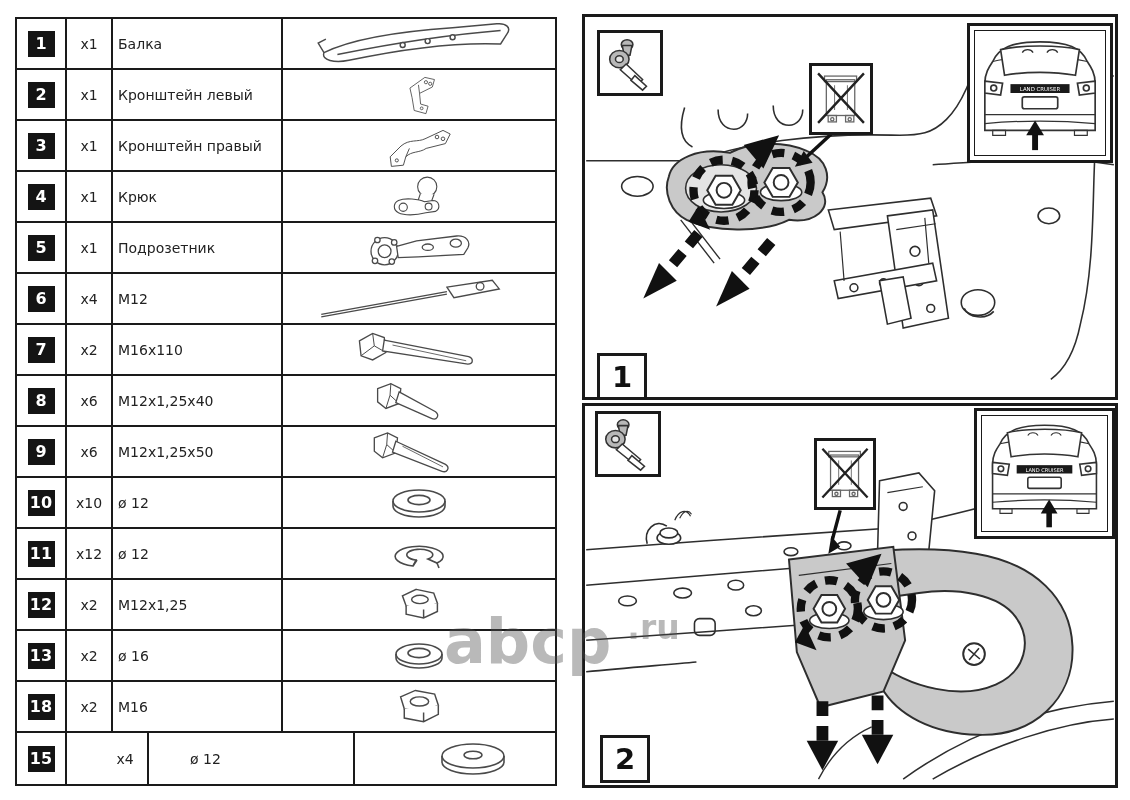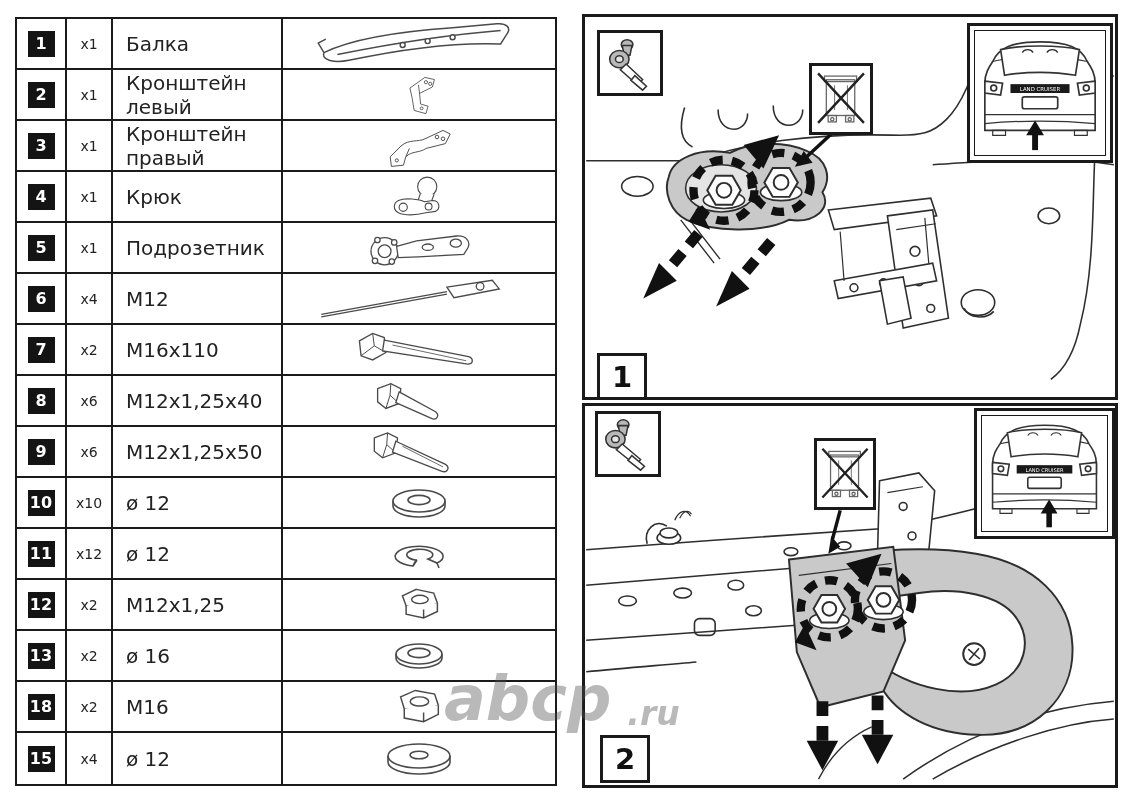--- a/index.html
+++ b/index.html
@@ -10,52 +10,52 @@
   .sheet{position:absolute;inset:0;}
   
   .parts-table{
     position:absolute;left:15px;top:17px;width:542px;
     border:2px solid #1a1a1a;background:#fff;box-sizing:border-box;
   }
   .prow{
     display:grid;grid-template-columns:50px 46px 170px 1fr;
     height:51px;border-bottom:2px solid #1a1a1a;box-sizing:border-box;
   }
-  .prow:last-child{border-bottom:none;}
+  .prow:last-child{border-bottom:none;gap:36px;}
   .cell{border-right:2px solid #1a1a1a;display:flex;align-items:center;min-width:0;}
   .cell:last-child{border-right:none;}
   .cell.num{justify-content:center;}
   .badge{
     width:27px;height:26px;background:#141414;color:#fff;font-weight:bold;
     font-size:16px;display:flex;align-items:center;justify-content:center;
   }
   .cell.qty{justify-content:center;font-size:14px;}
-  .cell.name{padding-left:13px;font-size:20px;}
+  .cell.name{padding-left:5px;font-size:14px;}
   .cell.pic{justify-content:center;}
   .cell.pic svg{display:block;}
   
   .panel{position:absolute;border:3px solid #1a1a1a;background:#fff;box-sizing:border-box;}
   #panel1{left:582px;top:14px;width:536px;height:386px;}
   #panel2{left:582px;top:403px;width:536px;height:385px;}
   .artsvg{position:absolute;left:0;top:0;width:100%;height:100%;}
   .toolbox{position:absolute;border:3px solid #1a1a1a;background:#fff;box-sizing:border-box;}
   .toolbox svg{display:block;width:100%;height:100%;}
   .carbox{position:absolute;border:3px solid #1a1a1a;background:#fff;box-sizing:border-box;padding:4px;}
   .carinner{border:1.5px solid #1a1a1a;width:100%;height:100%;box-sizing:border-box;}
   .carinner svg{display:block;width:100%;height:100%;}
   .plabel{
     position:absolute;border:3px solid #1a1a1a;background:#fff;box-sizing:border-box;
     font-size:29px;font-weight:bold;color:#111;
     display:flex;align-items:center;justify-content:center;
   }
   
   .watermark{
-    position:absolute;left:444px;top:668px;z-index:30;pointer-events:none;
+    position:absolute;left:444px;top:611px;z-index:30;pointer-events:none;
     color:rgba(80,80,80,0.40);font-weight:bold;white-space:nowrap;
-    display:flex;align-items:flex-end;letter-spacing:0px;line-height:1;font-style:italic;
+    display:flex;align-items:flex-start;letter-spacing:0px;line-height:1;
   }
   .watermark .wm-main{font-size:62px;}
   .watermark .wm-suffix{font-size:33px;margin-left:16px;}
 </style>
 </head>
 <body>
 
 <div class="sheet">
 
   <div class="parts-table">

